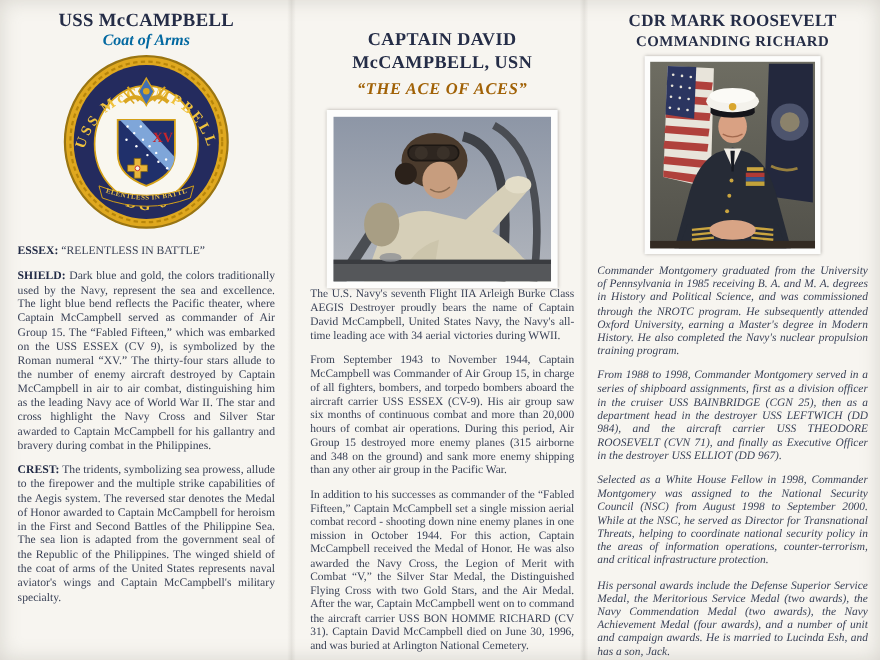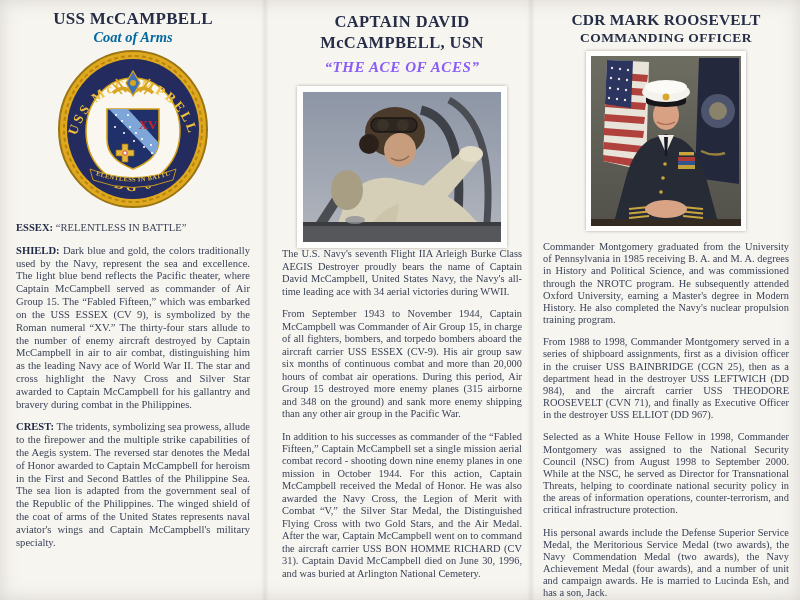--- a/index.html
+++ b/index.html
@@ -17,32 +17,32 @@
 
   .l-title{margin:9px 0 0;text-align:center;font-size:17px;font-weight:bold;color:#252d47;letter-spacing:.3px;}
   .l-sub{margin:0;text-align:center;font-size:14.5px;font-weight:bold;font-style:italic;color:#0369a1;}
   .crest-wrap{width:154px;margin:3px auto 0;}
 
   .body-text{font-size:10.6px;line-height:1.22;text-align:justify;margin:0 0 11px;}
   .body-text b{color:#222b46;}
   .col-left .text-block{margin-top:9px;}
   .col-left .body-text{line-height:1.21;margin-bottom:10px;}
 
-  .m-title{margin:11px 0 0;text-align:center;font-size:16.5px;line-height:1.28;font-weight:bold;color:#252d47;letter-spacing:.4px;}
-  .m-sub{margin:6px 0 0;text-align:center;font-size:15px;font-weight:bold;font-style:italic;color:#8b5cf6;letter-spacing:.6px;}
+  .m-title{margin:25px 0 0;text-align:center;font-size:16.5px;line-height:1.28;font-weight:bold;color:#252d47;letter-spacing:.4px;}
+  .m-sub{margin:6px 0 0;text-align:center;font-size:15px;font-weight:bold;font-style:italic;color:#a16207;letter-spacing:.6px;}
   .photo-frame{background:#fdfdfc;box-shadow:0 0 3px rgba(90,85,75,.45);}
   .photo-mid{width:198px;height:150px;padding:6px;margin:10px auto 0;}
   .photo-right{width:150px;height:170px;padding:5px;margin:5px auto 0;}
   .col-mid .text-block{}
   .col-mid .body-text{font-size:10.4px;line-height:1.2;margin-bottom:10px;}
 
   .r-title{margin:11px 0 0;text-align:center;font-size:15.5px;font-weight:bold;color:#252d47;letter-spacing:.2px;}
   .r-sub{margin:1px 0 0;text-align:center;font-size:13.5px;font-weight:bold;color:#252d47;letter-spacing:.4px;}
   .col-right .text-block{margin-top:10px;}
-  .col-right .body-text{font-size:10.4px;line-height:1.17;margin-bottom:10px;}
+  .col-right .body-text{font-size:10.4px;line-height:1.17;margin-bottom:10px;font-style:italic;}
 </style>
 </head>
 <body>
 
 <div class="page">
 
   <div class="col col-left">
     <h1 class="l-title">USS McCAMPBELL</h1>
     <h2 class="l-sub">Coat of Arms</h2>
 
@@ -178,21 +178,21 @@
 
     <div class="text-block">
       <p class="body-text">The U.S. Navy's seventh Flight IIA Arleigh Burke Class AEGIS Destroyer proudly bears the name of Captain David McCampbell, United States Navy, the Navy's all-time leading ace with 34 aerial victories during WWII.</p>
       <p class="body-text">From September 1943 to November 1944, Captain McCampbell was Commander of Air Group 15, in charge of all fighters, bombers, and torpedo bombers aboard the aircraft carrier USS ESSEX (CV-9).  His air group saw six months of continuous combat and more than 20,000 hours of combat air operations.  During this period, Air Group 15 destroyed more enemy planes (315 airborne and 348 on the ground) and sank more enemy shipping than any other air group in the Pacific War.</p>
       <p class="body-text">In addition to his successes as commander of the “Fabled Fifteen,” Captain McCampbell set a single mission aerial combat record - shooting down nine enemy planes in one mission in October 1944.  For this action, Captain McCampbell received the Medal of Honor.  He was also awarded the Navy Cross, the Legion of Merit with Combat “V,” the Silver Star Medal, the Distinguished Flying Cross with two Gold Stars, and the Air Medal.  After the war, Captain McCampbell went on to command the aircraft carrier USS BON HOMME RICHARD (CV 31). Captain David McCampbell died on June 30, 1996, and was buried at Arlington National Cemetery.</p>
     </div>
   </div>
 
   <div class="col col-right">
     <h1 class="r-title">CDR MARK ROOSEVELT</h1>
-    <h2 class="r-sub">COMMANDING OFFICER</h2>
+    <h2 class="r-sub">COMMANDING RICHARD</h2>
 
     <div class="photo-frame photo-right">
       <svg width="150" height="170" viewBox="0 0 150 170">
         <defs>
           <linearGradient id="studio" x1="0" y1="0" x2="0" y2="1">
             <stop offset="0" stop-color="#6e6d62"></stop>
               <stop offset="1" stop-color="#52514a"></stop>
           </linearGradient>
         </defs>
         <rect width="150" height="170" fill="url(#studio)"></rect>

